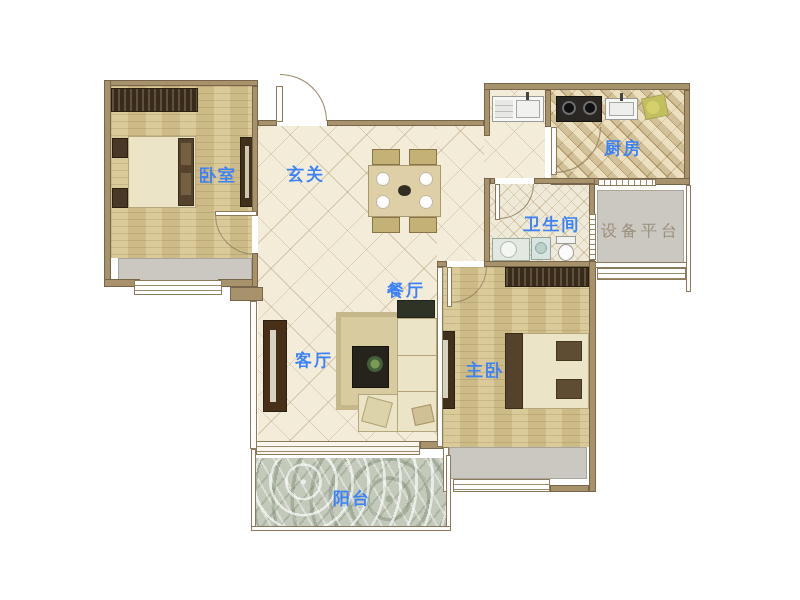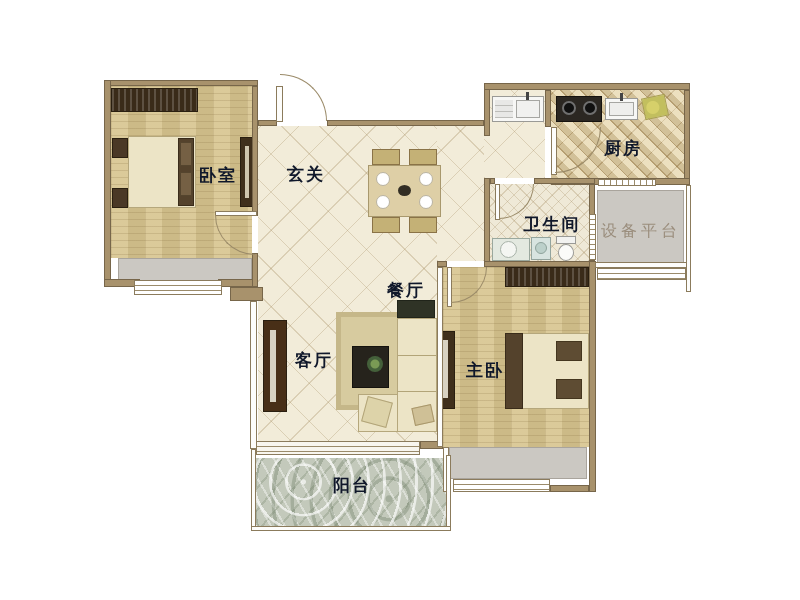--- a/index.html
+++ b/index.html
@@ -41,21 +41,21 @@
   .arc{z-index:6;border:0 solid #9a8a68;background:transparent;}
   
   .furn{z-index:3;}
   .dark{background:#40301c;border:1px solid #2a1f10;}
   .darkst{background-color:#3a2b19;border:1px solid #2a1f10;background-image:
     repeating-linear-gradient(to right, rgba(255,255,255,.18) 0 2px, transparent 2px 6px);}
   .cream{background:#ece4c6;border:1px solid #b5a77c;}
   .chair{background:#c4b176;border:1px solid #8a7347;}
   .white{background:#f7f7f5;border:1px solid #9a9a96;}
   .lbl{position:absolute;transform:translate(-50%,-50%);font-weight:bold;font-size:17px;
-       color:#0f172a;letter-spacing:2px;white-space:nowrap;z-index:9;}
+       color:#3b82f6;letter-spacing:2px;white-space:nowrap;z-index:9;}
   .lbl-light{font-weight:normal;font-size:16px;color:#9a8d7c;letter-spacing:4px;}
 </style>
 </head>
 <body>
 
 <div id="plan">
 
   <div class="abs tile" style="left:258px;top:126px;width:179px;height:321px;"></div>
   <div class="abs tile" style="left:437px;top:126px;width:47px;height:135px;"></div>
   <div class="abs tile" style="left:484px;top:90px;width:61px;height:88px;"></div>
@@ -186,15 +186,15 @@
   <div class="abs arc" style="left:451px;top:267px;width:36px;height:36px;border-bottom-width:1px;border-right-width:1px;border-bottom-right-radius:100%;"></div>
 
   <span class="lbl" style="left:218px;top:175px;">卧室</span>
   <span class="lbl" style="left:306px;top:174px;">玄关</span>
   <span class="lbl" style="left:406px;top:250px;margin-top:40px;">餐厅</span>
   <span class="lbl" style="left:623px;top:148px;">厨房</span>
   <span class="lbl" style="left:552px;top:224px;">卫生间</span>
   <span class="lbl lbl-light" style="left:641px;top:231px;">设备平台</span>
   <span class="lbl" style="left:314px;top:360px;">客厅</span>
   <span class="lbl" style="left:485px;top:370px;">主卧</span>
-  <span class="lbl" style="left:352px;top:485px;">阳台</span>
+  <span class="lbl" style="left:352px;top:498px;">阳台</span>
 
 </div>
 
 </body></html>

